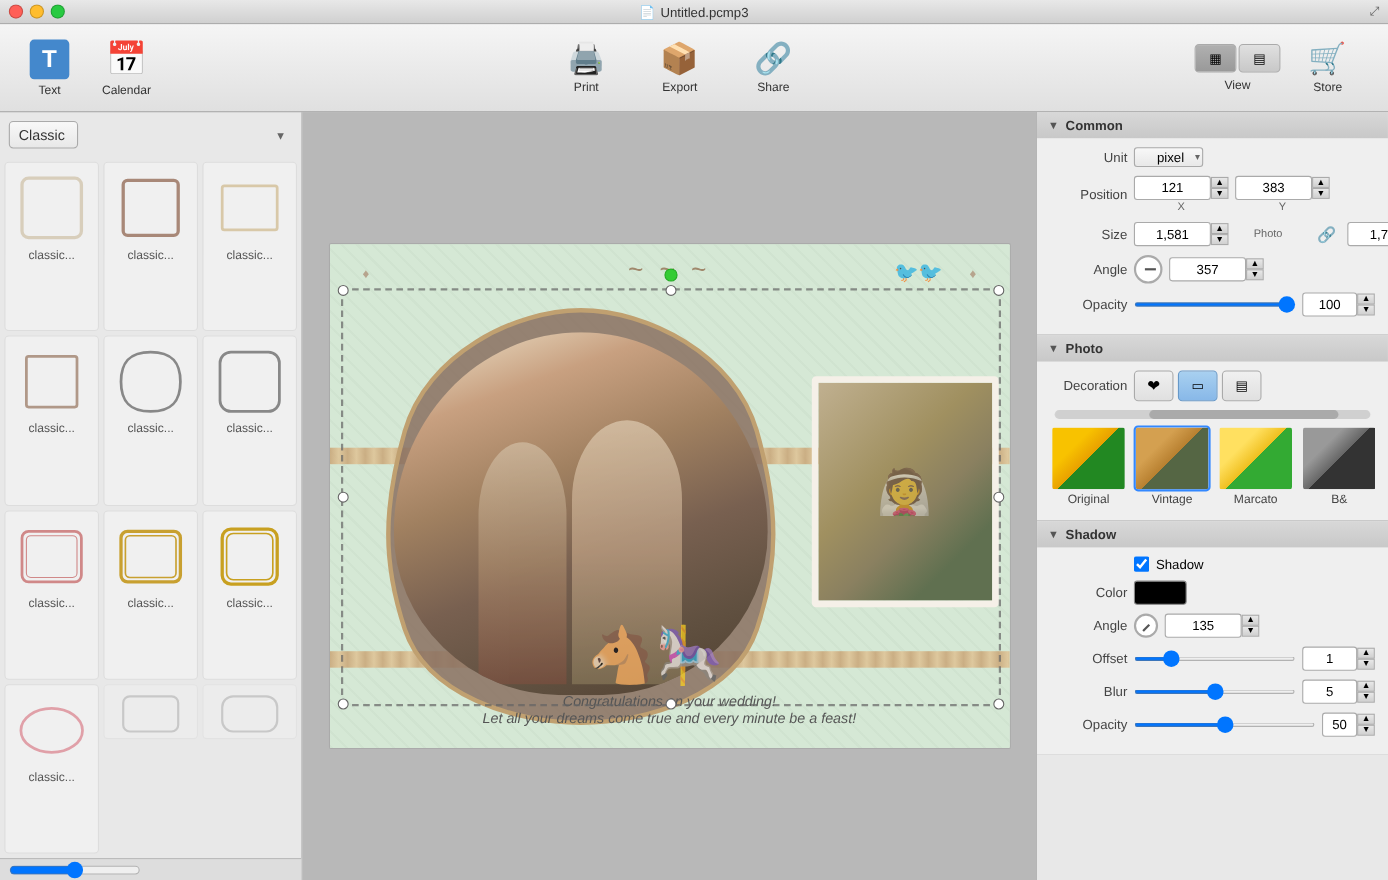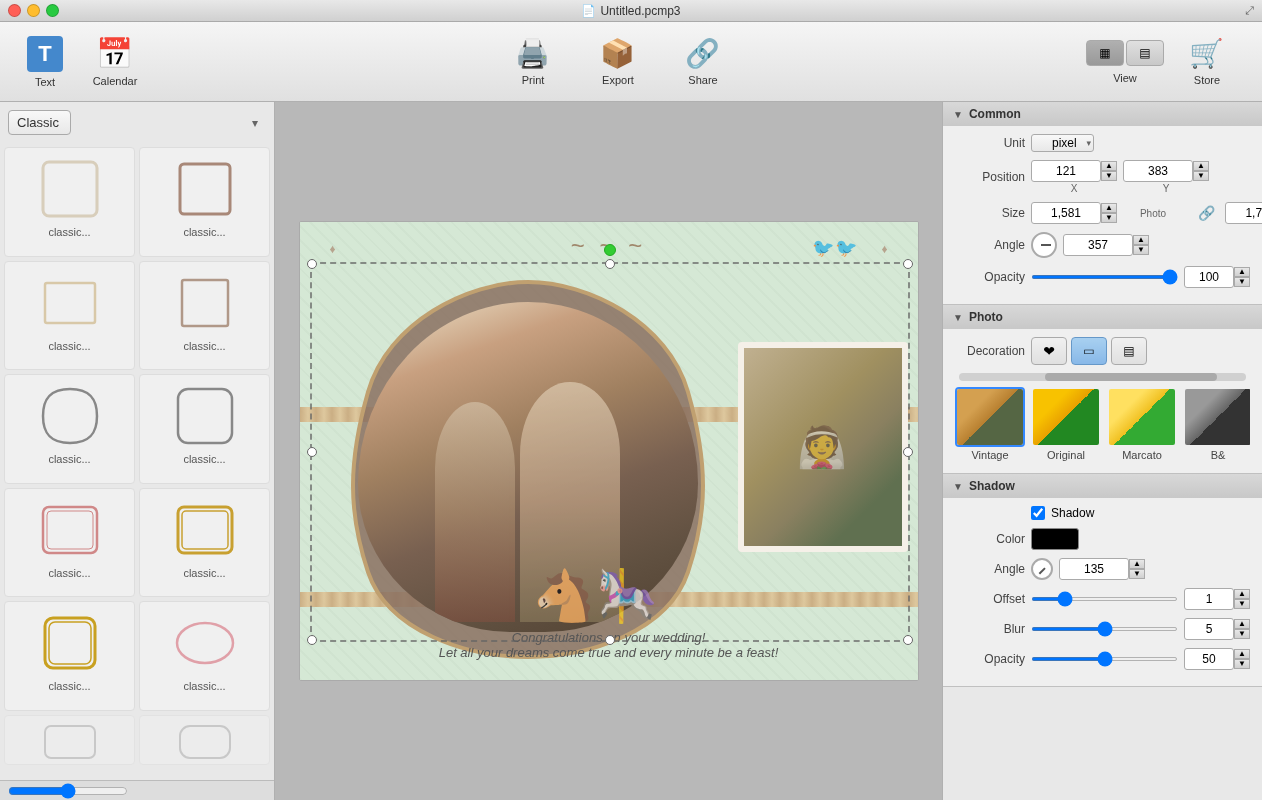--- a/index.html
+++ b/index.html
@@ -136,21 +136,21 @@
       transform: translateY(-50%);
       font-size: 12px;
       color: #666;
       pointer-events: none;
     }
     .sidebar-grid {
       flex: 1;
       overflow-y: auto;
       padding: 4px;
       display: grid;
-      grid-template-columns: 1fr 1fr;
+      grid-template-columns: 1fr 1fr 1fr;
       gap: 4px;
     }
     .sidebar-item-cell {
       display: flex;
       flex-direction: column;
       align-items: center;
       padding: 6px 4px;
       cursor: pointer;
       border-radius: 4px;
       background: #f0f0f0;
@@ -872,30 +872,30 @@
             <div class="deco-btn" style="font-size:12px;">▤</div>
           </div>
         </div>
 
         <div class="panel-scroll-indicator">
           <div class="panel-scroll-thumb"></div>
         </div>
 
         <div class="photo-filter-row">
           <div class="filter-item">
+            <div class="filter-thumb">
+              <div class="sunflower-orig"></div>
+            </div>
+            <span class="filter-label">Original</span>
+          </div>
+          <div class="filter-item">
             <div class="filter-thumb selected">
               <div class="sunflower-vintage"></div>
             </div>
             <span class="filter-label">Vintage</span>
-          </div>
-          <div class="filter-item">
-            <div class="filter-thumb">
-              <div class="sunflower-orig"></div>
-            </div>
-            <span class="filter-label">Original</span>
           </div>
           <div class="filter-item">
             <div class="filter-thumb">
               <div class="sunflower-marcato"></div>
             </div>
             <span class="filter-label">Marcato</span>
           </div>
           <div class="filter-item">
             <div class="filter-thumb">
               <div class="sunflower-bw"></div>
@@ -961,21 +961,21 @@
               <div class="panel-stepper-btn">▲</div>
               <div class="panel-stepper-btn">▼</div>
             </div>
           </div>
         </div>
 
         <div class="panel-row">
           <span class="panel-label">Opacity</span>
           <input type="range" class="panel-slider" value="50" min="0" max="100" style="flex: 1 1 0%;">
           <div class="input-group">
-            <input class="panel-input" type="text" style="width: 50px;" value="50">
+            <input class="panel-input" type="text" style="width: 32px;" value="50">
             <div class="panel-stepper">
               <div class="panel-stepper-btn">▲</div>
               <div class="panel-stepper-btn">▼</div>
             </div>
           </div>
         </div>
       </div>
     </div>
   </div>
 </div>

